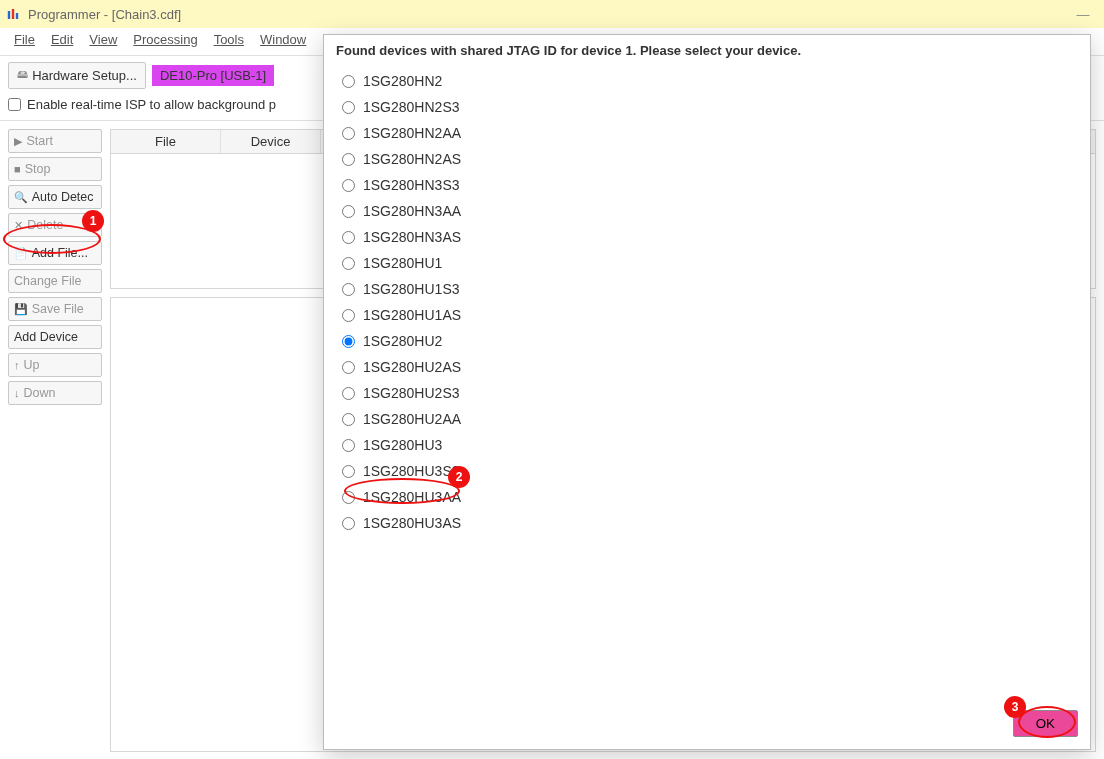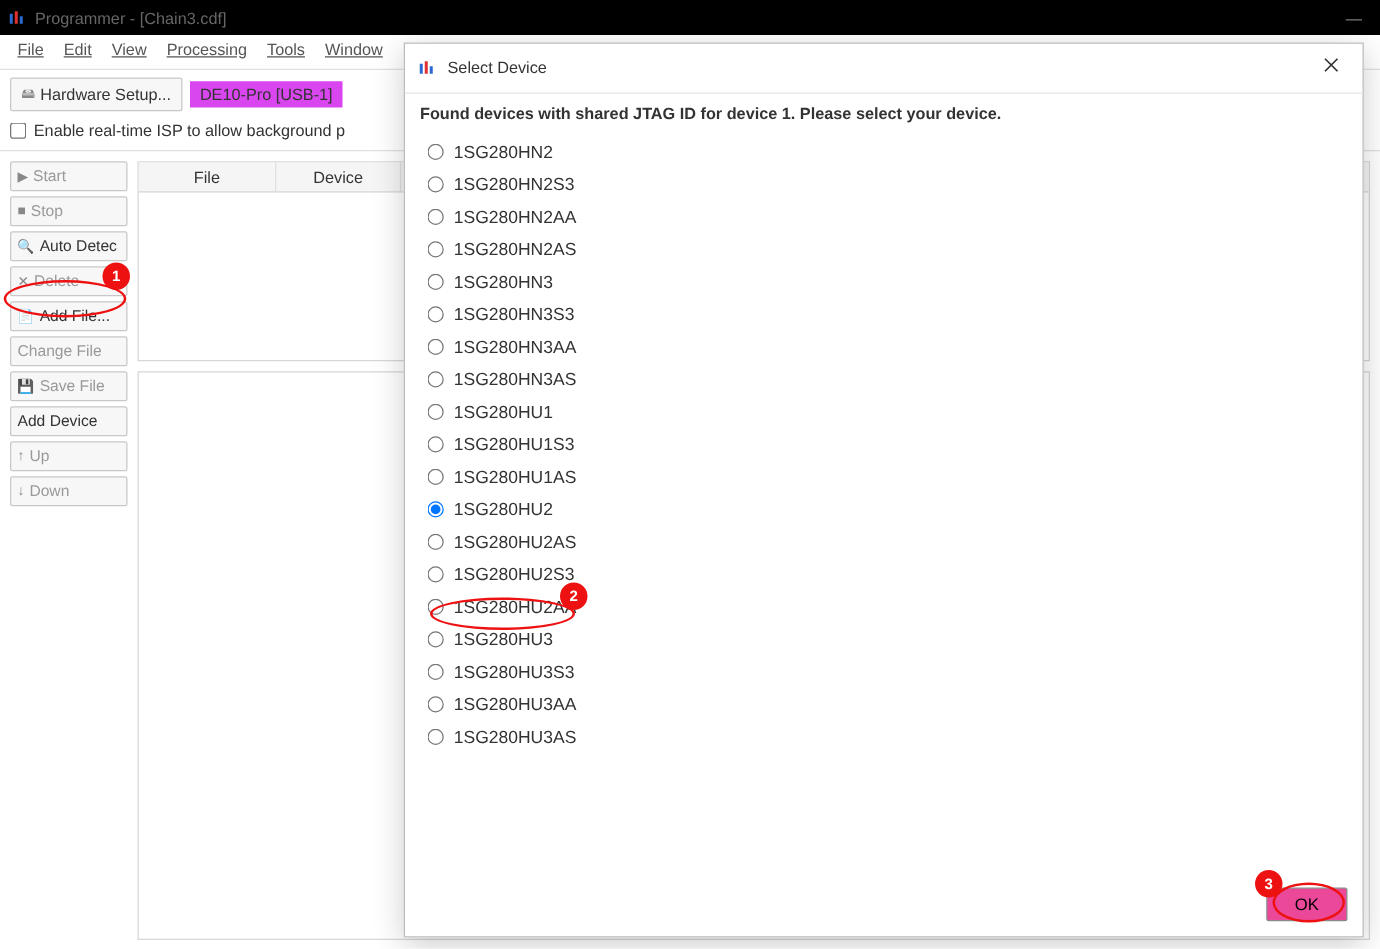--- a/index.html
+++ b/index.html
@@ -13,21 +13,21 @@
     height: 759px;
     overflow: hidden;
     position: relative;
   }
   
   .titlebar {
     display: flex;
     align-items: center;
     height: 28px;
     padding: 0 6px;
-    background: #000000;
+    background: #fef9c3;
     color: #666;
   }
   .titlebar .app-icon {
     width: 16px; height: 16px;
     margin-right: 6px;
     display: inline-flex;
     align-items: center;
     justify-content: center;
   }
   .title-actions {
@@ -315,57 +315,38 @@
       <div class="table-head">
         <div class="th file">File</div>
         <div class="th device">Device</div>
       </div>
     </div>
     <div class="lower-pane"></div>
   </div>
 </div>
 
 <div class="modal">
-  <div class="modal-title">
-    <span class="app-icon">
-      <svg width="16" height="16" viewBox="0 0 16 16">
-        <path d="M3 13 L3 5" stroke="#2a6ad0" stroke-width="2.4" fill="none"></path>
-        <path d="M7 13 L7 3" stroke="#e03030" stroke-width="2.4" fill="none"></path>
-        <path d="M11 13 L11 7" stroke="#2a6ad0" stroke-width="2.4" fill="none"></path>
-      </svg>
-    </span>
-    <span>Select Device</span>
-    <span class="close">
-      <svg width="14" height="14" viewBox="0 0 14 14">
-        <path d="M2 2 L12 12 M12 2 L2 12" stroke="#333" stroke-width="1.4"></path>
-      </svg>
-    </span>
-  </div>
   <div class="modal-msg">Found devices with shared JTAG ID for device 1. Please select your device.</div>
   <div class="device-list">
     <div class="device-list-inner" id="device-list-inner">
         <label class="device-item">
           <input type="radio" name="dev" style="">
           <span>1SG280HN2</span>
         </label>
         <label class="device-item">
           <input type="radio" name="dev" style="">
           <span>1SG280HN2S3</span>
         </label>
         <label class="device-item">
           <input type="radio" name="dev" style="">
           <span>1SG280HN2AA</span>
         </label>
         <label class="device-item">
           <input type="radio" name="dev" style="">
           <span>1SG280HN2AS</span>
-        </label>
-        <label class="device-item">
-          <input type="radio" name="dev" style="">
-          <span>1SG280HN3</span>
         </label>
         <label class="device-item">
           <input type="radio" name="dev" style="">
           <span>1SG280HN3S3</span>
         </label>
         <label class="device-item">
           <input type="radio" name="dev" style="">
           <span>1SG280HN3AA</span>
         </label>
         <label class="device-item">

